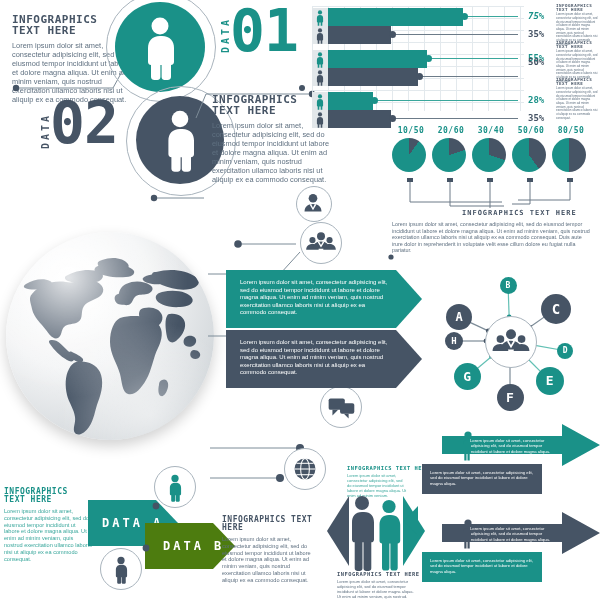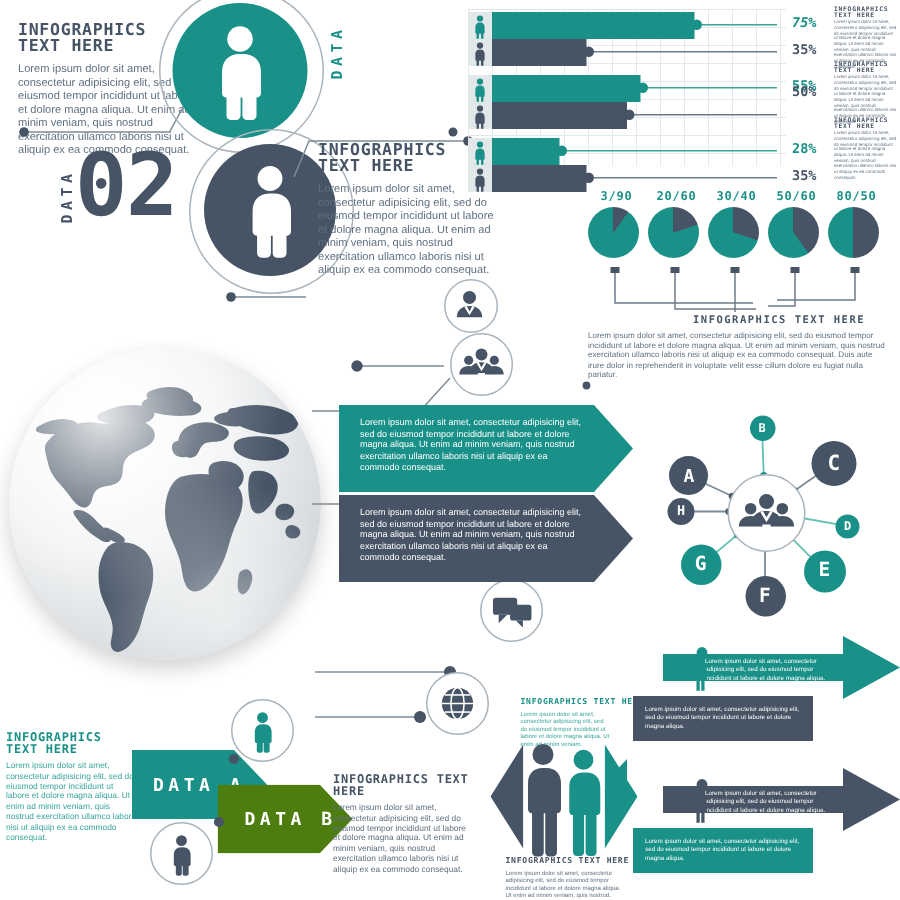--- a/index.html
+++ b/index.html
@@ -79,20 +79,21 @@
   <div class="abs ring" style="left:106px;top:-8px;width:108px;height:108px;"></div>
   <div class="abs circ" style="left:115px;top:2px;width:90px;height:90px;background:#1a9188;">
     <svg viewBox="0 0 90 90" width="90" height="90">
       <circle cx="45" cy="24" r="8.5" fill="#fff"></circle>
       <path d="M45 34 c-8 0 -12 5 -12 12 l0 14 c0 2 1.6 3 3 3 l0 12 c0 2 1.6 3 3.4 3 l3 0 c1.6 0 3 -1.2 3 -3 l0 -12 l1.2 0 l0 12 c0 1.8 1.4 3 3 3 l3 0 c1.8 0 3.4 -1 3.4 -3 l0 -12 c1.4 0 3 -1 3 -3 l0 -14 c0 -7 -4 -12 -12 -12 z" fill="#fff"></path>
     </svg>
   </div>
 
   <div class="abs" style="left:212px;top:6px;width:92px;height:72px;">
     <div class="abs hdr hdr-teal" style="left:-4px;top:24px;font-size:10px;transform:rotate(-90deg);letter-spacing:3px;">DATA</div>
+    <div class="abs hdr hdr-teal" style="left:18px;top:-4px;font-size:58px;letter-spacing:-1px;font-stretch:condensed;">01</div>
   </div>
 
   <div class="abs ring" style="left:126px;top:86px;width:108px;height:108px;"></div>
   <div class="abs circ" style="left:136px;top:96px;width:88px;height:88px;background:#465465;">
     <svg viewBox="0 0 88 88" width="88" height="88">
       <circle cx="44" cy="23" r="8.3" fill="#fff"></circle>
       <path d="M44 33 c-7.8 0 -11.6 5 -11.6 11.6 l0 13.6 c0 2 1.6 3 3 3 l0 11.6 c0 2 1.6 3 3.3 3 l2.9 0 c1.6 0 3 -1.2 3 -3 l0 -11.6 l1.2 0 l0 11.6 c0 1.8 1.4 3 3 3 l2.9 0 c1.8 0 3.3 -1 3.3 -3 l0 -11.6 c1.4 0 3 -1 3 -3 l0 -13.6 c0 -6.6 -3.8 -11.6 -11.6 -11.6 z" fill="#fff"></path>
     </svg>
   </div>
 
@@ -191,21 +192,21 @@
         <div class="hdr hdr-dark" style="font-size:4.2px;margin-bottom:1px;">INFOGRAPHICS TEXT HERE</div>
         <div class="body-txt" style="font-size:3px;">Lorem ipsum dolor sit amet, consectetur adipisicing elit, sed do eiusmod tempor incididunt ut labore et dolore magna aliqua. Ut enim ad minim veniam, quis nostrud exercitation ullamco laboris nisi ut aliquip ex ea commodo consequat.</div>
       </div>
     </div>
 
   <svg class="abs" style="left:296px;top:80px;width:16px;height:16px;">
     <circle cx="6" cy="8" r="3" fill="#465465"></circle>
   </svg>
 
   <div class="abs" id="pierow" style="left:392px;top:126px;width:200px;height:58px;">
-      <div class="abs pielabel" style="left: 2px; top: 0px; width: 34px; text-align: center;">3/90</div>
+      <div class="abs pielabel" style="left: 2px; top: 0px; width: 34px; text-align: center;">10/50</div>
       <div class="abs pie" style="left: 0px; top: 12px; width: 34px; height: 34px; background: conic-gradient(rgb(70, 84, 101) 0deg, rgb(70, 84, 101) 36deg, rgb(26, 145, 136) 36deg, rgb(26, 145, 136) 360deg);"></div>
       <div class="abs pielabel" style="left: 42px; top: 0px; width: 34px; text-align: center;">20/60</div>
       <div class="abs pie" style="left: 40px; top: 12px; width: 34px; height: 34px; background: conic-gradient(rgb(70, 84, 101) 0deg, rgb(70, 84, 101) 72deg, rgb(26, 145, 136) 72deg, rgb(26, 145, 136) 360deg);"></div>
       <div class="abs pielabel" style="left: 82px; top: 0px; width: 34px; text-align: center;">30/40</div>
       <div class="abs pie" style="left: 80px; top: 12px; width: 34px; height: 34px; background: conic-gradient(rgb(70, 84, 101) 0deg, rgb(70, 84, 101) 108deg, rgb(26, 145, 136) 108deg, rgb(26, 145, 136) 360deg);"></div>
       <div class="abs pielabel" style="left: 122px; top: 0px; width: 34px; text-align: center;">50/60</div>
       <div class="abs pie" style="left: 120px; top: 12px; width: 34px; height: 34px; background: conic-gradient(rgb(70, 84, 101) 0deg, rgb(70, 84, 101) 144deg, rgb(26, 145, 136) 144deg, rgb(26, 145, 136) 360deg);"></div>
       <div class="abs pielabel" style="left: 162px; top: 0px; width: 34px; text-align: center;">80/50</div>
       <div class="abs pie" style="left: 160px; top: 12px; width: 34px; height: 34px; background: conic-gradient(rgb(70, 84, 101) 0deg, rgb(70, 84, 101) 180deg, rgb(26, 145, 136) 180deg, rgb(26, 145, 136) 360deg);"></div>
     </div>

